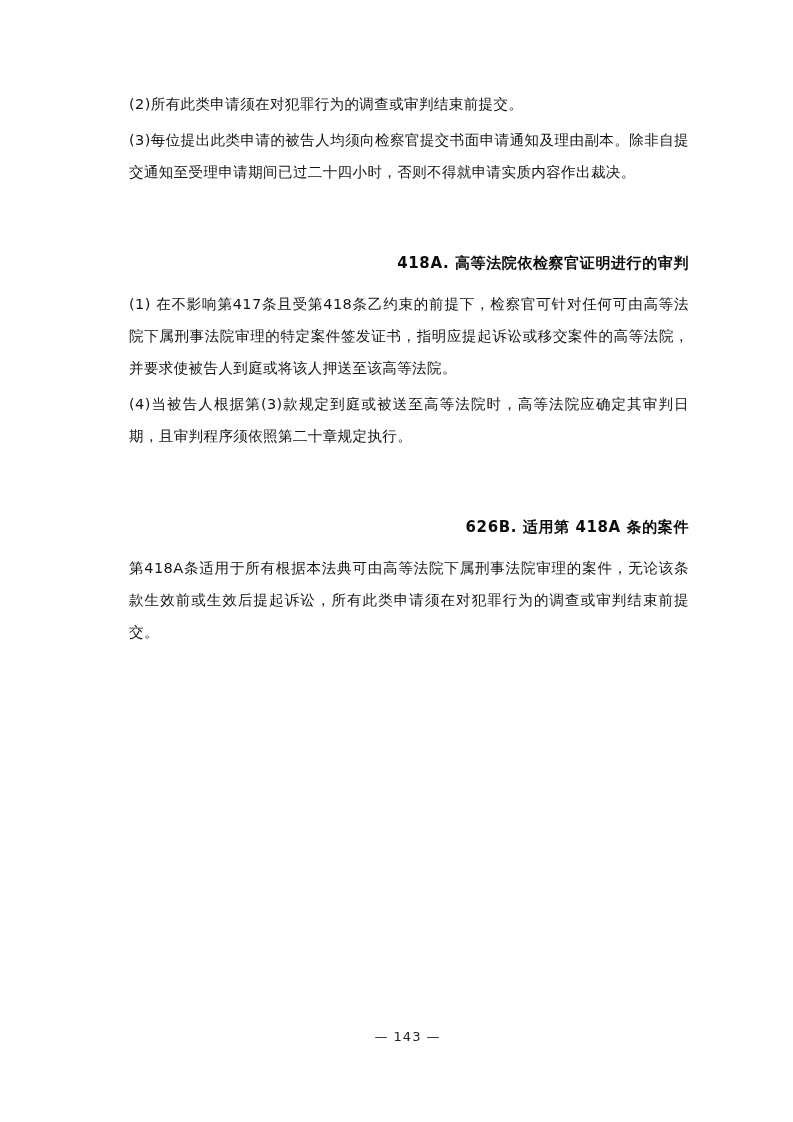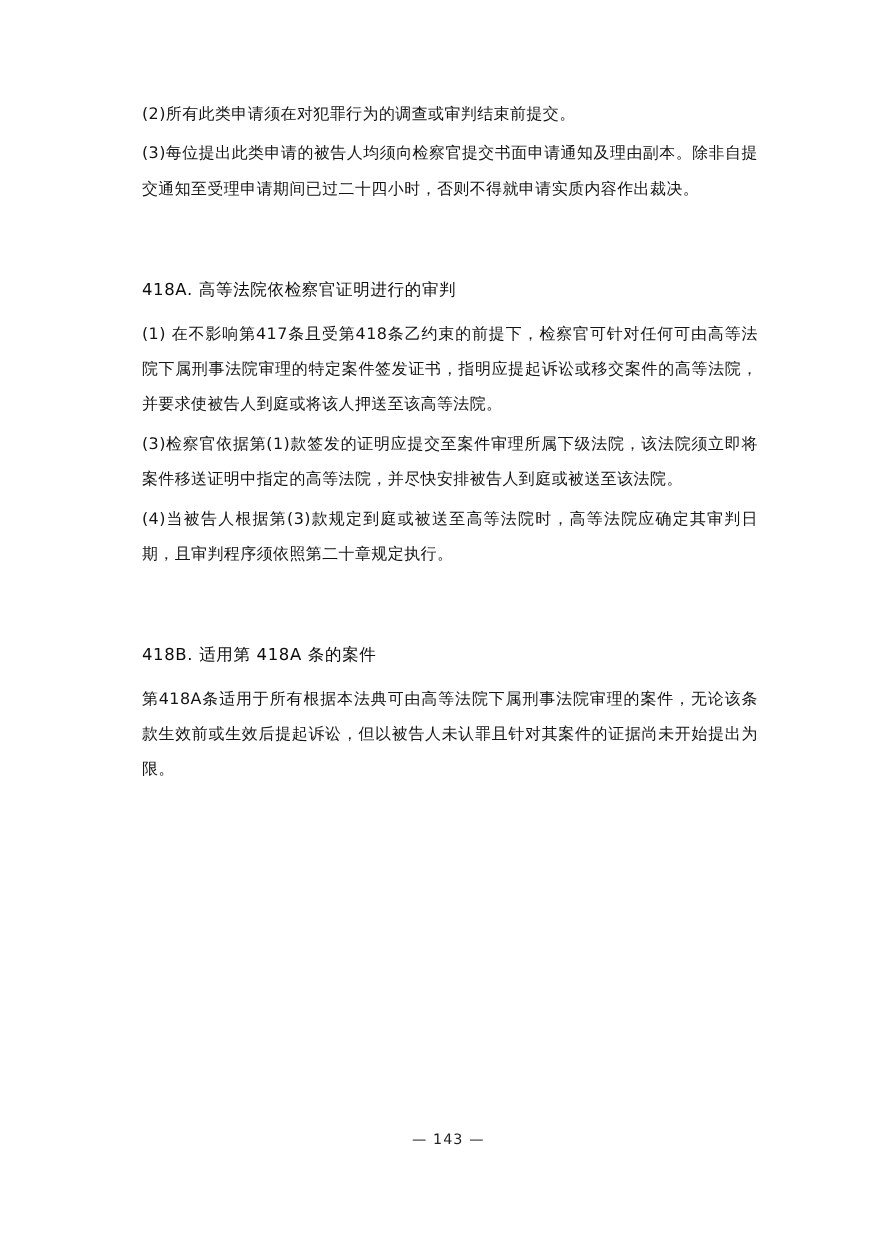--- a/index.html
+++ b/index.html
@@ -33,24 +33,25 @@
     font-size: 14.5px;
     line-height: 32px;
     text-align: justify;
     text-justify: inter-ideograph;
     letter-spacing: 0.4px;
     color: #141414;
   }
   .section-heading {
     margin: 34px 0 10px 0;
     font-size: 15px;
-    font-weight: normal;
+    font-weight: bold;
     line-height: 30px;
     letter-spacing: 0.6px;
     color: #0d0d0d;
+    text-align: right;
   }
   .spacer-md { height: 22px; }
   .footer {
     position: absolute;
     left: 0;
     right: 0;
     bottom: 78px;
     text-align: center;
     font-size: 13px;
     letter-spacing: 1px;
@@ -64,25 +65,24 @@
   <div class="content">
 
     <p class="para">(2)所有此类申请须在对犯罪行为的调查或审判结束前提交。</p>
     <p class="para">(3)每位提出此类申请的被告人均须向检察官提交书面申请通知及理由副本。除非自提交通知至受理申请期间已过二十四小时，否则不得就申请实质内容作出裁决。</p>
 
     <div class="spacer-md"></div>
 
     <h2 class="section-heading">418A. 高等法院依检察官证明进行的审判</h2>
 
     <p class="para">(1) 在不影响第417条且受第418条乙约束的前提下，检察官可针对任何可由高等法院下属刑事法院审理的特定案件签发证书，指明应提起诉讼或移交案件的高等法院，并要求使被告人到庭或将该人押送至该高等法院。</p>
-    <p class="para">(3)检察官依据第(1)款签发的证明应提交至案件审理所属下级法院，该法院须立即将案件移送证明中指定的高等法院，并尽快安排被告人到庭或被送至该法院。</p>
     <p class="para">(4)当被告人根据第(3)款规定到庭或被送至高等法院时，高等法院应确定其审判日期，且审判程序须依照第二十章规定执行。</p>
 
     <div class="spacer-md"></div>
 
-    <h2 class="section-heading">418B. 适用第 418A 条的案件</h2>
+    <h2 class="section-heading">626B. 适用第 418A 条的案件</h2>
 
-    <p class="para">第418A条适用于所有根据本法典可由高等法院下属刑事法院审理的案件，无论该条款生效前或生效后提起诉讼，但以被告人未认罪且针对其案件的证据尚未开始提出为限。</p>
+    <p class="para">第418A条适用于所有根据本法典可由高等法院下属刑事法院审理的案件，无论该条款生效前或生效后提起诉讼，所有此类申请须在对犯罪行为的调查或审判结束前提交。</p>
 
   </div>
 
   <div class="footer">— 143 —</div>
 </div>
 
 </body></html>

